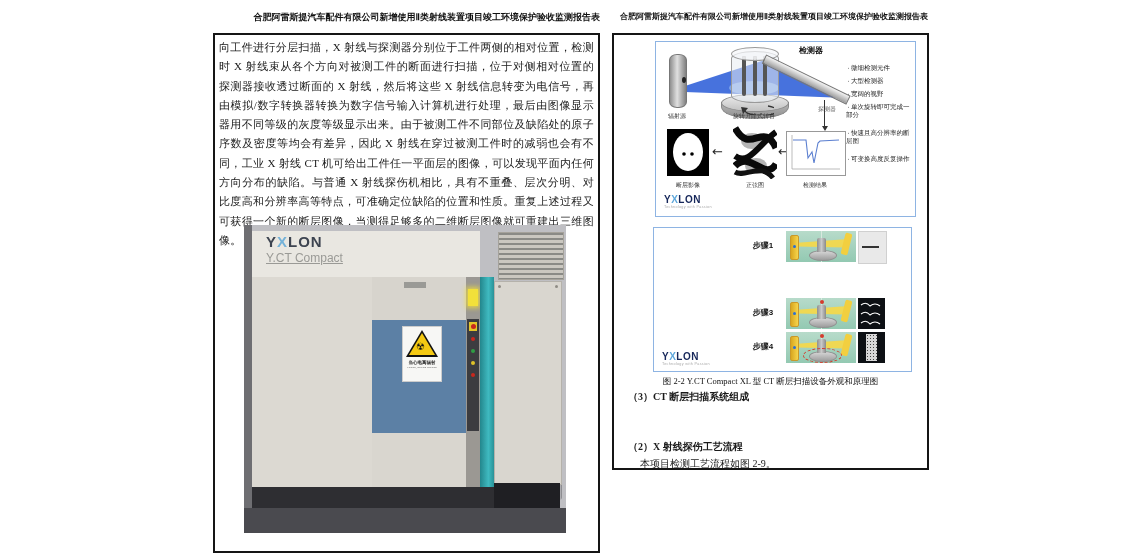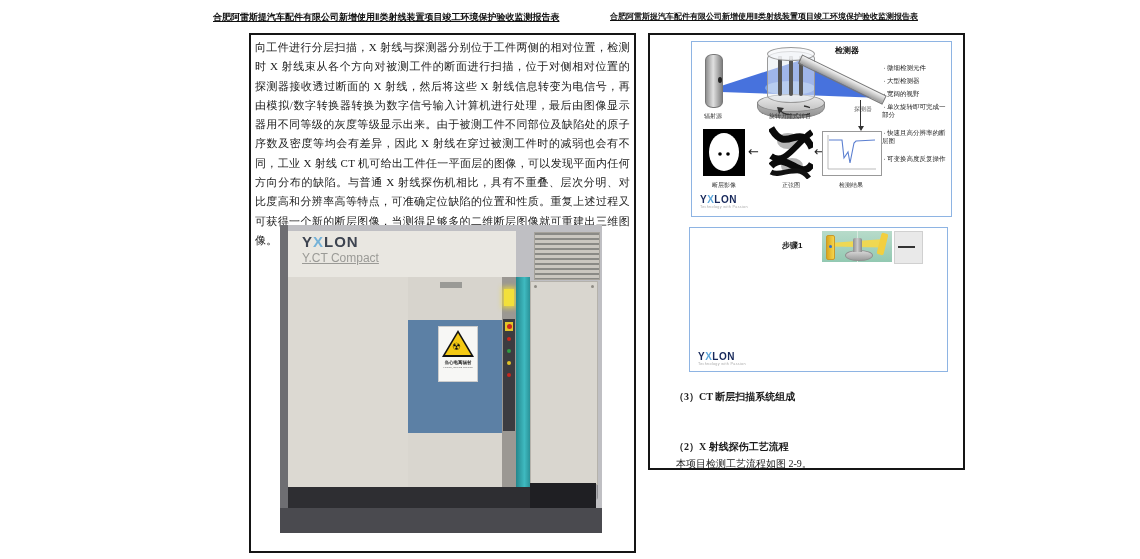--- a/index.html
+++ b/index.html
@@ -1,22 +1,22 @@
 <!DOCTYPE html>
 <html><head>
 <meta charset="utf-8">
 <style>
   html,body{margin:0;padding:0;background:#fff;}
   .canvas{position:relative;width:1140px;height:559px;background:#ffffff;overflow:hidden;
           font-family:"Liberation Serif",serif;color:#1a1a1a;}
-  .page-header{position:absolute;top:11px;text-align:left;font-weight:700;
-               text-decoration:underline;white-space:nowrap;color:#111;}
+  .page-header{position:absolute;top:11px;text-align:right;font-weight:700;
+               white-space:nowrap;color:#111;}
   #hdrL{left:213px;width:387px;font-size:9px;}
   #hdrR{left:610px;width:318px;font-size:8px;}
-  .page{position:absolute;background:#fff;border:2px solid #151515;margin-left:36px;}
+  .page{position:absolute;background:#fff;border:2px solid #151515;}
   #pageL{left:213px;top:33px;width:383px;height:516px;}
   #pageR{left:612px;top:33px;width:313px;height:433px;}
 
   
   .para{position:absolute;left:4px;top:3px;width:375px;font-size:11px;line-height:19.3px;
         text-align:justify;letter-spacing:.3px;}
   .photo{position:absolute;left:29px;top:190px;width:322px;height:308px;background:#bfbfc3;overflow:hidden;}
   .ph-ltstrip{position:absolute;left:0;top:0;width:8px;height:283px;background:#6e6e72;}
   .ph-floor{position:absolute;left:0;top:283px;width:322px;height:25px;background:#4a4a4f;}
   .ph-band{position:absolute;left:8px;top:6px;width:228px;height:46px;background:#e9e7e1;border-bottom:1px solid #bdbab2;}
@@ -89,21 +89,21 @@
   .sino{position:absolute;left:77px;top:84px;width:44px;height:53px;background:#fff;}
   .plot{position:absolute;left:130px;top:89px;width:58px;height:43px;background:#fff;border:1px solid #999;}
   .bullets{position:absolute;left:190px;top:22px;width:66px;font-family:"Liberation Sans",sans-serif;
            font-size:6.5px;line-height:1.3;color:#222;}
   .bullets div{margin-bottom:4.5px;}
   .bullets div:before{content:"・";font-size:5px;}
   .b-gap{margin-top:9px;}
 
   
   .stepRow{position:absolute;left:0;width:257px;height:31px;}
-  .stepLbl{position:absolute;left:92px;top:9px;width:34px;text-align:left;font-weight:700;font-size:8px;
+  .stepLbl{position:absolute;left:92px;top:9px;width:34px;text-align:center;font-weight:700;font-size:8px;
            font-family:"Liberation Sans",sans-serif;color:#111;}
   .stepPanel{position:absolute;left:132px;top:0;width:70px;height:31px;background:linear-gradient(180deg,#b7dbca,#93c9b2);overflow:hidden;}
   .axis{position:absolute;left:35px;top:0;width:1px;height:31px;background:#d8e8df;}
   .srcBar{position:absolute;left:4px;top:4px;width:7px;height:23px;border-radius:2px;
           background:linear-gradient(90deg,#d9a71f,#f6d54c);border:1px solid #c9992a;}
   .srcBar i{position:absolute;left:1.5px;top:9px;width:3px;height:3px;border-radius:50%;background:#2b6fd4;display:block;}
   .beamY{position:absolute;left:11px;top:8px;width:48px;height:12px;background:#f5d84a;opacity:.92;
          clip-path:polygon(0 32%,100% 2%,100% 70%,0 62%);}
   .detY{position:absolute;left:57px;top:2px;width:7px;height:22px;background:#f2cf3f;transform:rotate(14deg);border-radius:2px;}
   .tt2{position:absolute;left:23px;top:19px;width:26px;height:9px;border-radius:50%;
@@ -111,21 +111,21 @@
   .samp{position:absolute;left:31px;top:7px;width:9px;height:14px;background:linear-gradient(90deg,#8f8f8f,#c9c9c9,#8a8a8a);border-radius:2px 2px 0 0;}
   .rell{position:absolute;left:17px;top:16px;width:37px;height:13px;border:1.5px dashed #d43c2e;border-radius:50%;}
   .rdot{position:absolute;left:34px;top:1.5px;width:4px;height:4px;border-radius:50%;background:#d43c2e;}
   .mini{position:absolute;left:204px;top:0;width:27px;height:31px;overflow:hidden;}
   .mini.light{background:#e9e9e9;border:1px solid #d0d0d0;}
   .mini.dark{background:#0d1014;}
   .m1line{position:absolute;left:3px;top:14px;width:17px;height:1.5px;background:#333;}
 
   
   .cap{position:absolute;left:0;top:341px;width:313px;text-align:center;font-size:8.5px;color:#111;}
-  .secT{position:absolute;left:0;width:305px;padding-left:24px;font-weight:700;font-size:10px;}
+  .secT{position:absolute;left:0;width:305px;padding-left:14px;font-weight:700;font-size:10px;}
   .secB{position:absolute;left:6px;width:301px;font-size:10px;line-height:17px;text-align:justify;text-indent:2em;}
 </style>
 </head>
 <body>
 
 <div class="canvas">
 
   <div id="hdrL" class="page-header">合肥阿雷斯提汽车配件有限公司新增使用Ⅱ类射线装置项目竣工环境保护验收监测报告表</div>
   <div id="hdrR" class="page-header">合肥阿雷斯提汽车配件有限公司新增使用Ⅱ类射线装置项目竣工环境保护验收监测报告表</div>
 
@@ -272,26 +272,66 @@
           <div class="srcBar">
               <i></i>
             </div>
         </div>
         <div class="mini light">
             <div class="m1line"></div>
           </div>
       </div>
 
 
-
+      <div class="stepRow" style="top:70px;">
+        <div class="stepLbl">步骤3</div>
+        <div class="stepPanel">
+          <div class="axis"></div>
+            <div class="beamY"></div>
+            <div class="detY"></div>
+          <div class="tt2"></div>
+            <div class="samp"></div>
+            <div class="rdot"></div>
+          <div class="srcBar">
+              <i></i>
+            </div>
+        </div>
+        <div class="mini dark">
+          <svg width="27" height="31">
+            <path d="M3,7 q5,-4 9,1 q5,-4 10,0" stroke="#fff" fill="none" stroke-width="1.1"></path>
+            <path d="M3,16 q5,-4 9,1 q5,-4 10,0" stroke="#fff" fill="none" stroke-width="1.1"></path>
+            <path d="M3,25 q5,-4 9,1 q5,-4 10,0" stroke="#fff" fill="none" stroke-width="1.1"></path>
+          </svg>
+        </div>
+      </div>
+
+      <div class="stepRow" style="top:104px;">
+        <div class="stepLbl">步骤4</div>
+        <div class="stepPanel">
+          <div class="axis"></div>
+            <div class="beamY"></div>
+            <div class="detY"></div>
+          <div class="tt2"></div>
+            <div class="samp"></div>
+            <div class="rell"></div>
+            <div class="rdot"></div>
+          <div class="srcBar">
+              <i></i>
+            </div>
+        </div>
+        <div class="mini dark">
+          <div style="position:absolute;left:8px;top:2px;width:11px;height:27px;background-color:#d8d8d8;background-image:radial-gradient(circle,#444 25%,transparent 27%);background-size:3px 3px;"></div>
+        </div>
+      </div>
 
       <div class="yxlon" style="left:8px;top:124px;">
         <span>Y</span><span class="x">X</span><span>LON</span>
         <span class="tag">Technology with Passion</span>
       </div>
     </div>
 
+    <div class="cap">图 2-2  Y.CT Compact XL 型 CT 断层扫描设备外观和原理图</div>
     <div class="secT" style="top:355px;">（3）CT 断层扫描系统组成</div>
     <div class="secT" style="top:405px;">（2）X 射线探伤工艺流程</div>
     <div class="secB" style="top:420px;">本项目检测工艺流程如图 2-9。</div>
   </div>
 
 </div>
 
 </body></html>

